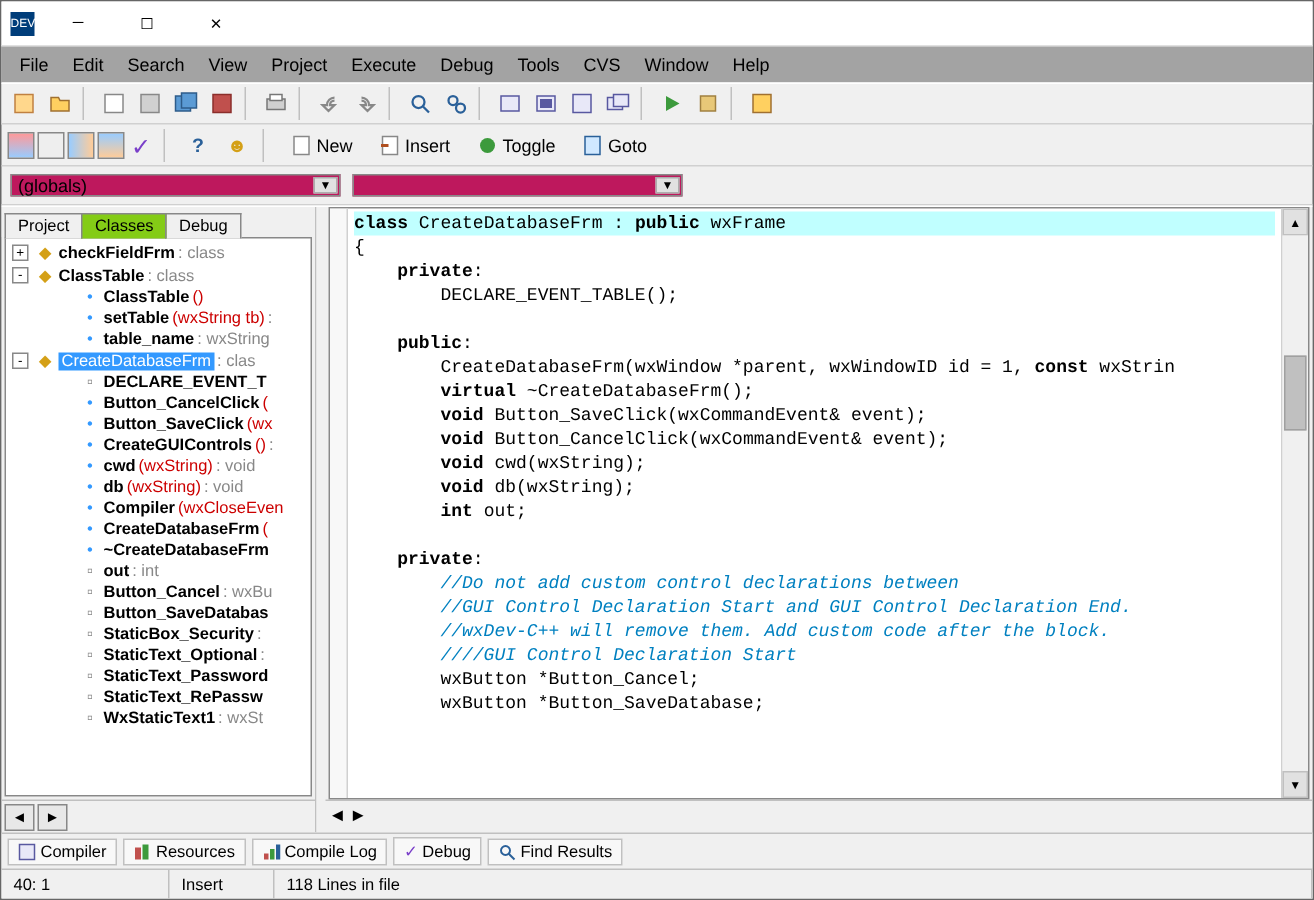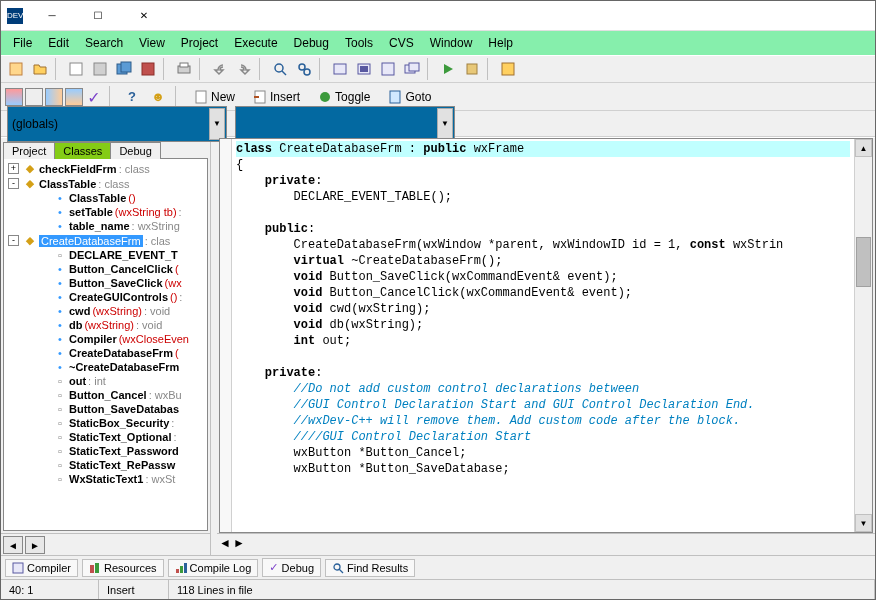--- a/index.html
+++ b/index.html
@@ -2,31 +2,31 @@
 <html><head>
 <meta charset="utf-8">
 <style>
 * { box-sizing: border-box; margin: 0; padding: 0; }
 body { font-family: "Segoe UI", Tahoma, sans-serif; font-size: 12px; background: #fff; overflow: hidden; }
 .window { width: 876px; height: 600px; border: 1px solid #666; display: flex; flex-direction: column; background: #f0f0f0; }
 .titlebar { height: 30px; display: flex; align-items: center; padding: 0 2px 0 6px; background: #fff; border-bottom: 1px solid #e0e0e0; }
 .titlebar .appicon { width: 16px; height: 16px; background: #003d7a; color:#fff; font-size:8px; line-height:16px; text-align:center; margin-right:6px;}
 .titlebar .title { flex: 1; font-size: 12px; }
 .titlebar .winbtn { width: 46px; height: 30px; display:flex; align-items:center; justify-content:center; font-family: "Segoe UI Symbol"; font-size:10px; }
-.menubar { height: 20px; display: flex; align-items: center; padding: 12px 4px; background:#86efac; }
+.menubar { height: 20px; display: flex; align-items: center; padding: 12px 4px; background:#a3a3a3; }
 .menubar span { padding: 2px 8px; cursor:default; }
 .toolbar { height: 28px; display: flex; align-items: center; padding: 2px 4px; border-top:1px solid #fff; border-bottom:1px solid #d0d0d0; background:#f0f0f0; gap:2px;}
 .tbtn { width: 22px; height: 22px; display:inline-flex; align-items:center; justify-content:center; border:1px solid transparent; font-size:13px;}
 .tsep { width:6px; height:22px; border-left:1px solid #c0c0c0; margin:0 2px;}
 .toolbar2 { height: 28px; display:flex; align-items:center; padding:2px 4px; gap:4px; border-bottom:1px solid #d0d0d0;}
 .tb2group { display:flex; gap:2px; }
 .tb2box { width:18px; height:18px; border:1px solid #888;}
 .tb2btn { height:22px; padding:0 6px; display:flex; align-items:center; gap:3px; border:1px solid transparent;}
 .comborow { height:26px; display:flex; align-items:center; padding:2px 6px; gap:8px; border-bottom:1px solid #d0d0d0;}
-.combo { height:36px; border:1px solid #888; background:#0369a1; display:flex; align-items:center; padding:0 4px; position:relative;}
+.combo { height:15px; border:1px solid #888; background:#be185d; display:flex; align-items:center; padding:0 4px; position:relative;}
 .combo .arrow { position:absolute; right:1px; top:1px; bottom:1px; width:16px; background:#e1e1e1; border:1px solid #adadad; display:flex; align-items:center; justify-content:center; font-size:8px;}
 .main { flex:1; display:flex; overflow:hidden; border-top:1px solid #fff;}
 .left { width:210px; display:flex; flex-direction:column; border-right:1px solid #c0c0c0; background:#f0f0f0;}
 .splitter { width:6px; background:#f0f0f0; cursor:col-resize;}
 .right { flex:1; display:flex; flex-direction:column; background:#f0f0f0;}
 .tabrow { height:20px; display:flex; align-items:flex-end; padding:0 2px; background:#f0f0f0;}
 .tab { padding:2px 8px; border:1px solid #888; border-bottom:none; background:#f0f0f0; margin-right:-1px; font-size:11px; position:relative; top:1px;}
 .tab.active { background:#84cc16; z-index:2;}
 .tree { flex:1; background:#fff; border:1px solid #888; margin:0 2px 2px 2px; overflow:auto; font-size:11px; padding:2px 0;}
 .tree-item { white-space:nowrap; padding:1px 0 1px 4px; display:flex; align-items:center; gap:2px;}
@@ -463,18 +463,18 @@
     <div class="btab">
         <svg width="12" height="12">
           <circle cx="5" cy="5" r="3" fill="none" stroke="#2a6099" stroke-width="1.3"></circle>
           <line x1="7" y1="7" x2="11" y2="11" stroke="#2a6099" stroke-width="1.3"></line>
         </svg>
         <span>Find Results</span>
       </div>
   </div>
 
   <div class="statusbar">
-    <div class="cell" style="width:98px;">40: 1</div>
+    <div class="cell" style="width:112px;">40: 1</div>
     <div class="cell" style="width:70px;">Insert</div>
     <div class="cell" style="flex:1;">118 Lines in file</div>
   </div>
 
 </div>
 
 </body></html>

